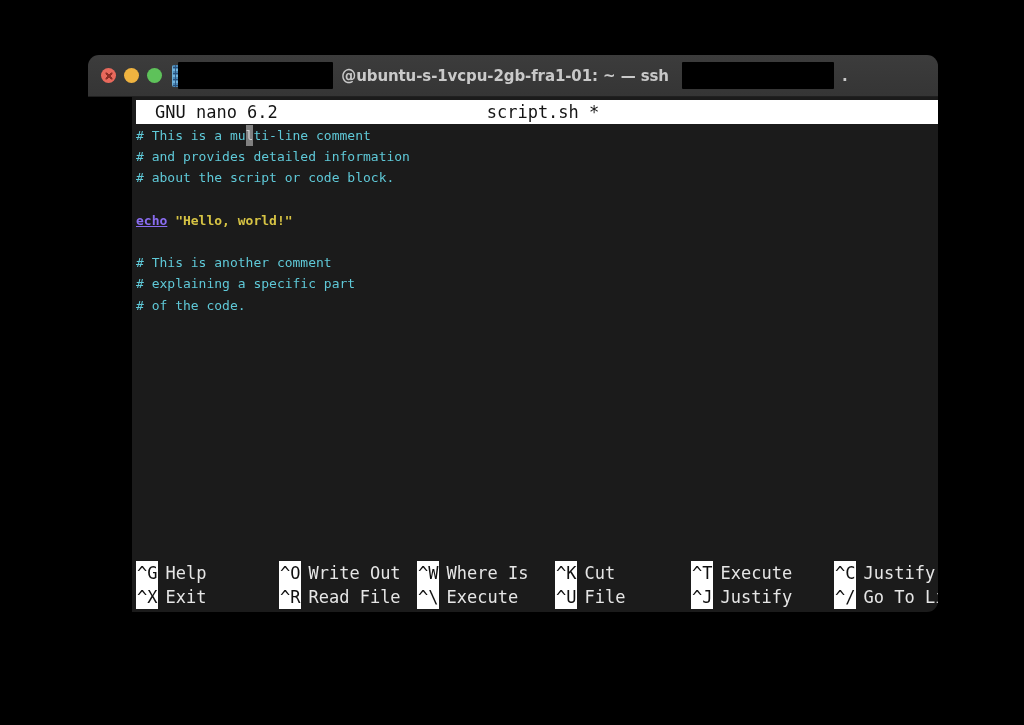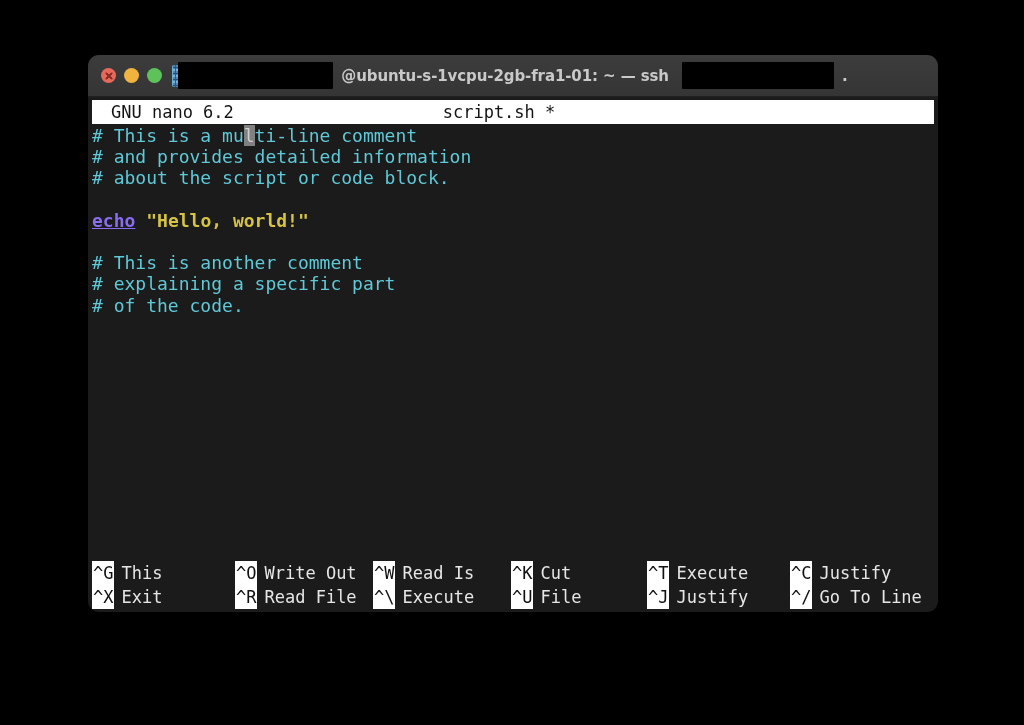--- a/index.html
+++ b/index.html
@@ -126,20 +126,21 @@
     white-space: pre;
   }
 
   
   #terminal-body {
     position: relative;
     height: 515px;
     background: #1b1b1b;
     padding: 16px;
     box-sizing: border-box;
+    margin-left: 44px;
   }
 
   
   #nano-header {
     position: absolute;
     left: 4px;
     top: 3px;
     width: 842px;
     height: 24px;
     background: #ffffff;
@@ -165,21 +166,21 @@
   }
 
   
   #editor {
     position: absolute;
     left: 4px;
     top: 28px;
     right: 4px;
     bottom: 56px;
     font-family: "DejaVu Sans Mono", monospace;
-    font-size: 18px;
+    font-size: 13px;
     line-height: 21.2px;
     color: #d8d8d8;
     white-space: pre;
     box-sizing: border-box;
   }
   .code-line {
     height: 21.2px;
     white-space: pre;
     position: relative;
   }
@@ -263,29 +264,29 @@
 
       <div id="nano-header">
         <span id="nano-version">GNU nano 6.2</span>
         <span id="nano-filename">script.sh *</span>
       </div>
 
       <div id="editor"><div class="code-line"><span class="tok-comment"># This is a mu</span><span class="tok-comment cursor-cell">l</span><span class="tok-comment">ti-line comment</span></div><div class="code-line"><span class="tok-comment"># and provides detailed information</span></div><div class="code-line"><span class="tok-comment"># about the script or code block.</span></div><div class="code-line">&nbsp;</div><div class="code-line"><span class="tok-keyword">echo</span><span> </span><span class="tok-string">"Hello, world!"</span></div><div class="code-line">&nbsp;</div><div class="code-line"><span class="tok-comment"># This is another comment</span></div><div class="code-line"><span class="tok-comment"># explaining a specific part</span></div><div class="code-line"><span class="tok-comment"># of the code.</span></div></div>
 
       <div id="nano-shortcuts">
           <div class="shortcut-col">
-            <div class="shortcut-row"><span class="sc-key">^G</span><span class="sc-label">This</span></div>
+            <div class="shortcut-row"><span class="sc-key">^G</span><span class="sc-label">Help</span></div>
             <div class="shortcut-row"><span class="sc-key">^X</span><span class="sc-label">Exit</span></div>
           </div>
           <div class="shortcut-col">
             <div class="shortcut-row"><span class="sc-key">^O</span><span class="sc-label">Write Out</span></div>
             <div class="shortcut-row"><span class="sc-key">^R</span><span class="sc-label">Read File</span></div>
           </div>
           <div class="shortcut-col">
-            <div class="shortcut-row"><span class="sc-key">^W</span><span class="sc-label">Read Is</span></div>
+            <div class="shortcut-row"><span class="sc-key">^W</span><span class="sc-label">Where Is</span></div>
             <div class="shortcut-row"><span class="sc-key">^\</span><span class="sc-label">Execute</span></div>
           </div>
           <div class="shortcut-col">
             <div class="shortcut-row"><span class="sc-key">^K</span><span class="sc-label">Cut</span></div>
             <div class="shortcut-row"><span class="sc-key">^U</span><span class="sc-label">File</span></div>
           </div>
           <div class="shortcut-col">
             <div class="shortcut-row"><span class="sc-key">^T</span><span class="sc-label">Execute</span></div>
             <div class="shortcut-row"><span class="sc-key">^J</span><span class="sc-label">Justify</span></div>
           </div>

